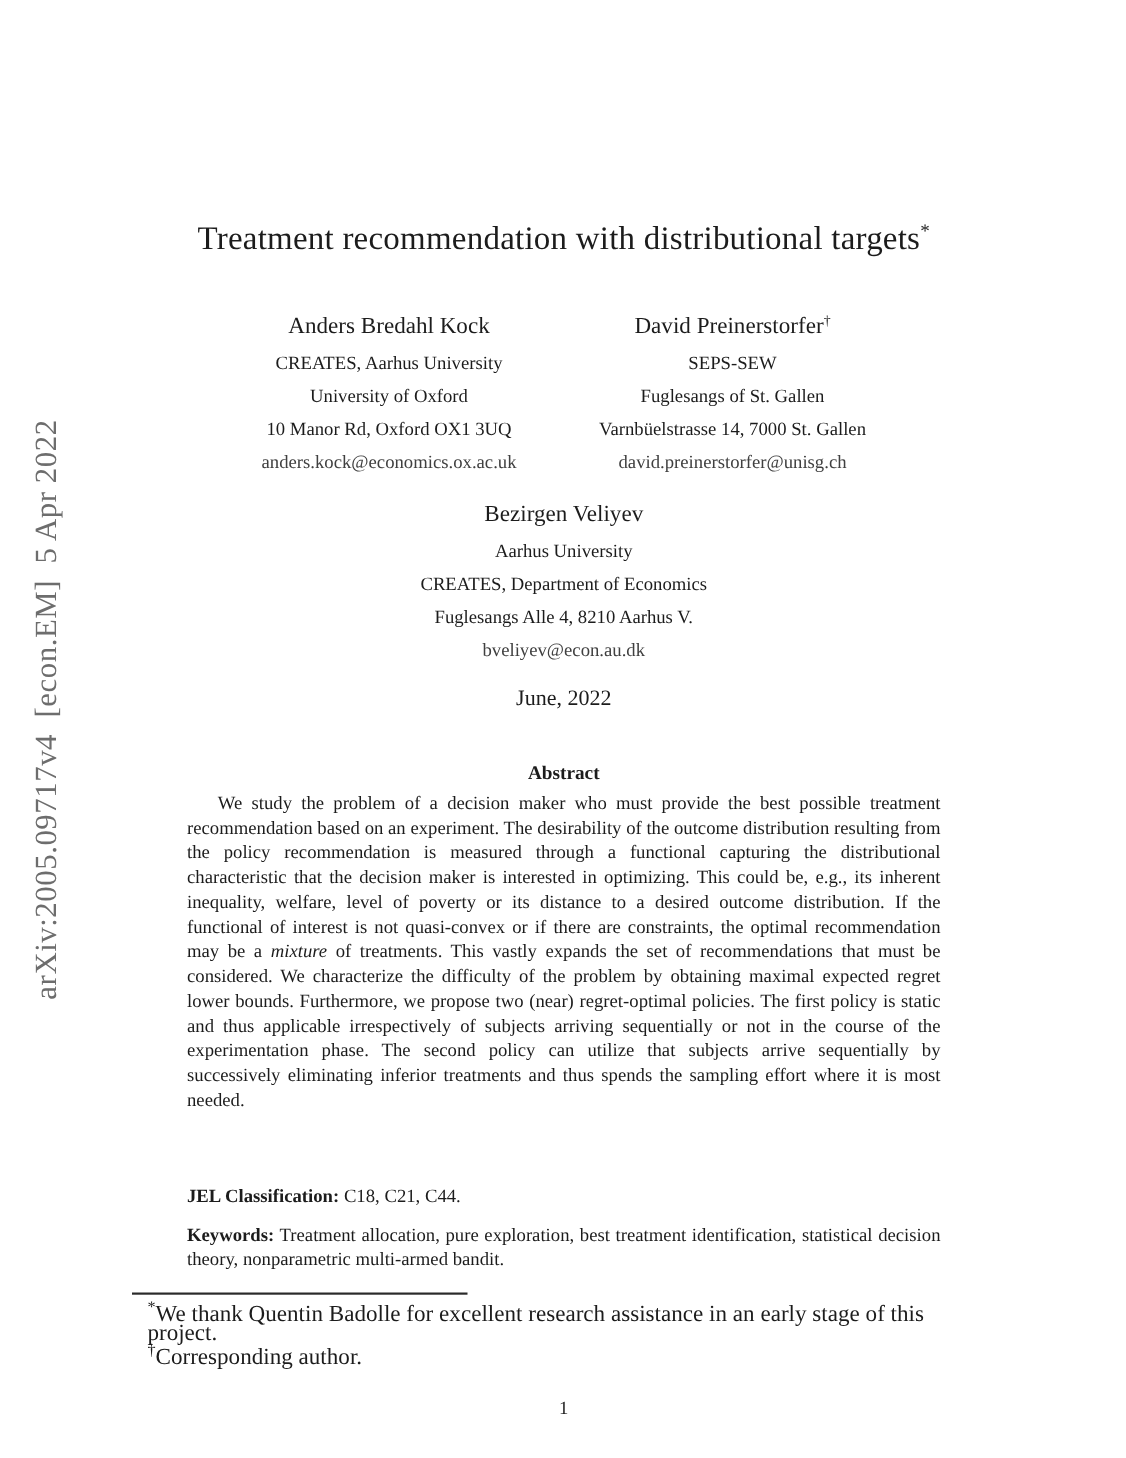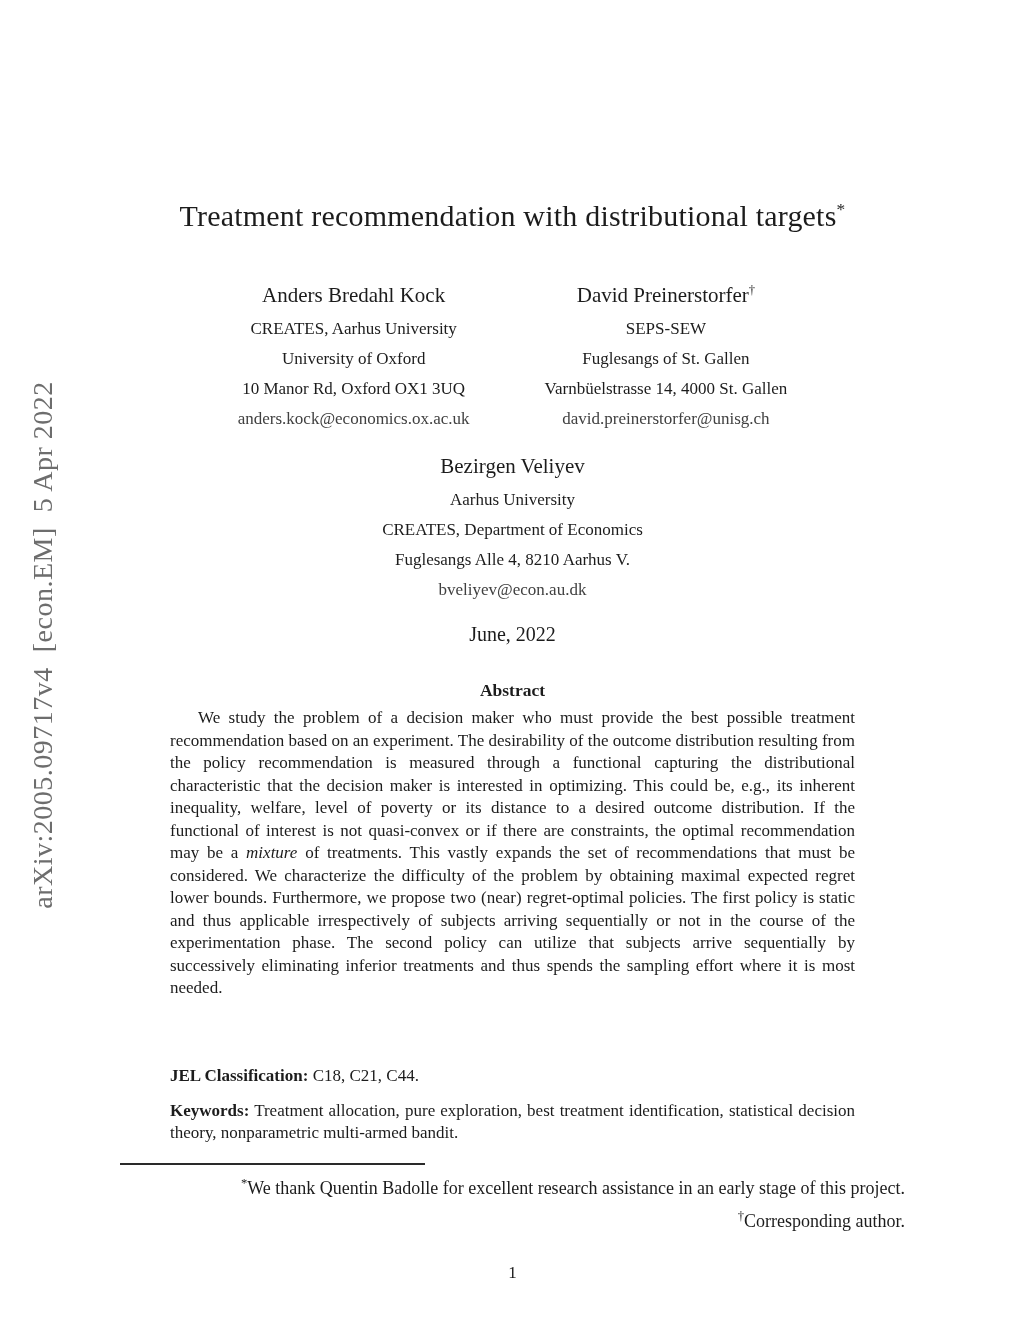--- a/index.html
+++ b/index.html
@@ -67,21 +67,21 @@
   }
   .author-third { margin-top:14px; }
   .date {
     margin-top:16px;
     text-align:center;
     font-size:20px;
     line-height:26px;
   }
   .abstract {
     width:685px;
-    margin:32px auto 0;
+    margin:43px auto 0;
   }
   .abstract-heading {
     text-align:center;
     font-size:17.5px;
     font-weight:700;
     line-height:22px;
   }
   .abstract-body {
     margin-top:6px;
     min-height:338px;
@@ -97,24 +97,23 @@
     text-align:justify;
   }
   .meta-line + .meta-line { margin-top:12px; }
   .footnotes { margin-top:18px; }
   .fn-rule {
     width:305px;
     border-top:2px solid #2a2a2a;
     margin-bottom:4px;
   }
   .footnote {
-    font-size:18px;
-    line-height:28px;
+    font-size:21px;
+    line-height:17px;
     padding-left:14px;
-    text-align:right;
   }
   .footnote sup { font-size:70%; }
   .pageno {
     margin-top:28px;
     text-align:center;
     font-size:17px;
   }
 </style>
 </head>
 <body>
@@ -134,21 +133,21 @@
         <div class="affil">CREATES, Aarhus University</div>
         <div class="affil">University of Oxford</div>
         <div class="affil">10 Manor Rd, Oxford OX1 3UQ</div>
         <a class="email">anders.kock@economics.ox.ac.uk</a>
       </div>
 
       <div class="author">
         <div class="author-name"><span>David Preinerstorfer</span><sup>†</sup></div>
         <div class="affil">SEPS-SEW</div>
         <div class="affil">Fuglesangs of St. Gallen</div>
-        <div class="affil">Varnbüelstrasse 14, 4000 St. Gallen</div>
+        <div class="affil">Varnbüelstrasse 14, 7000 St. Gallen</div>
         <a class="email">david.preinerstorfer@unisg.ch</a>
       </div>
 
     </div>
 
     <div class="author author-third">
       <div class="author-name"><span>Bezirgen Veliyev</span><sup></sup></div>
       <div class="affil">Aarhus University</div>
       <div class="affil">CREATES, Department of Economics</div>
       <div class="affil">Fuglesangs Alle 4, 8210 Aarhus V.</div>

